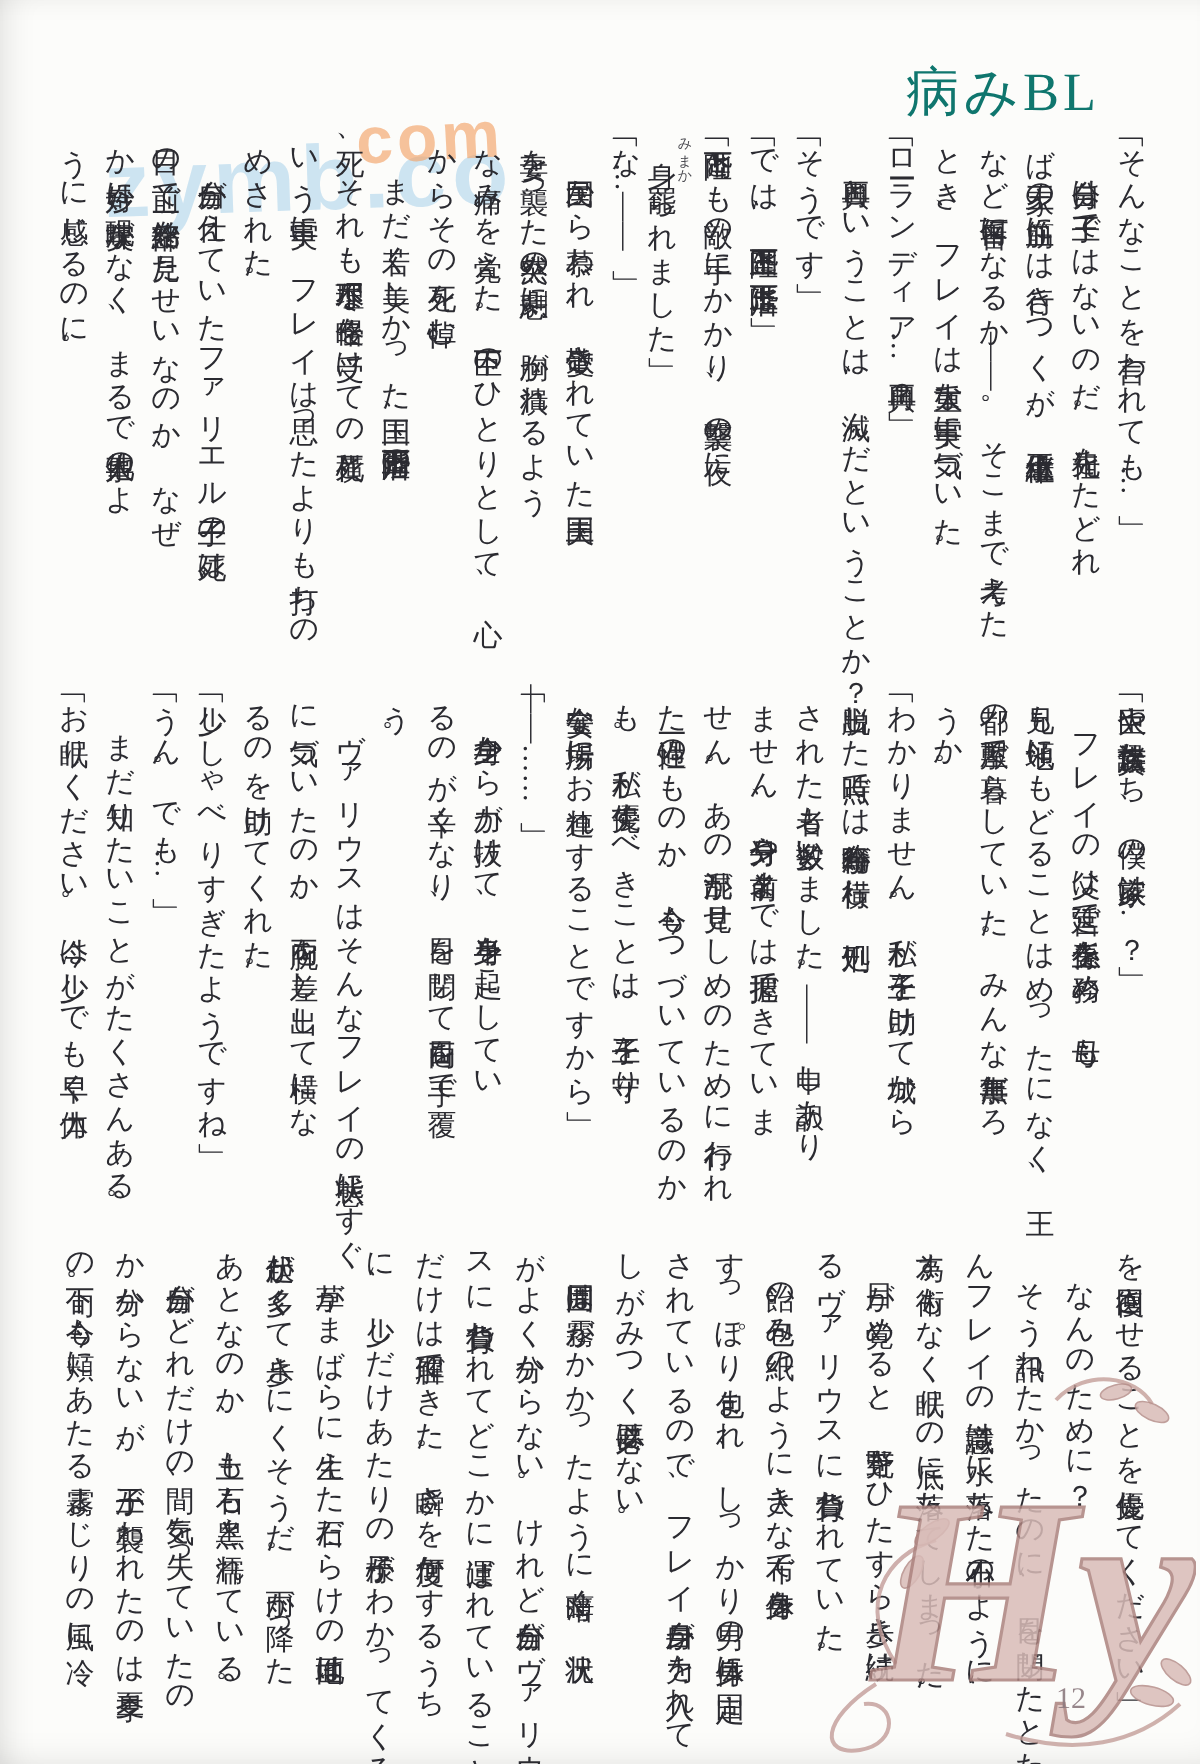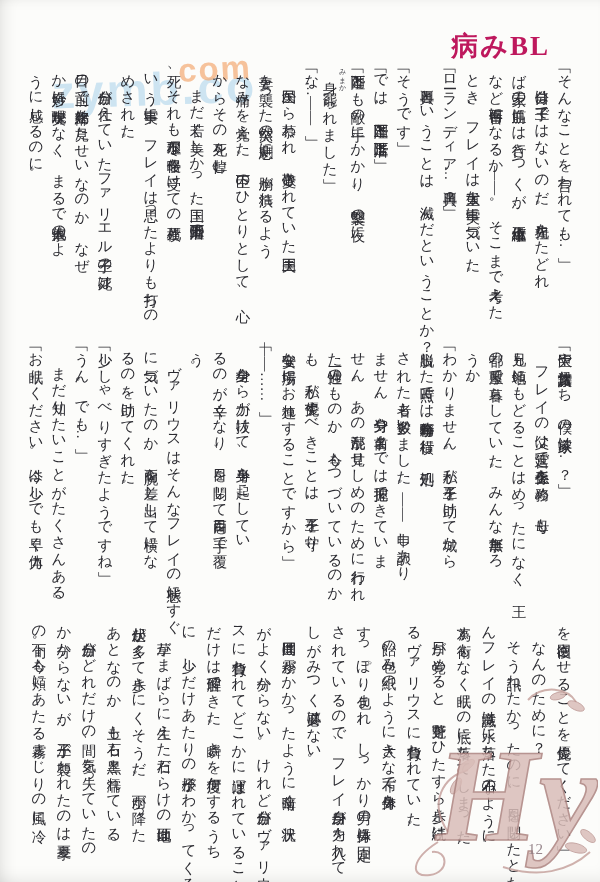--- a/index.html
+++ b/index.html
@@ -6,21 +6,21 @@
   .page{
     position:relative;width:600px;height:882px;background:#fcfcfa;
     font-family:"Liberation Serif","DejaVu Serif",serif;color:#2b2b31;
     overflow:hidden;
     box-shadow:inset 14px 0 18px -14px rgba(0,0,0,.14),
                inset 0 -14px 18px -14px rgba(0,0,0,.10),
                inset 0 14px 14px -14px rgba(0,0,0,.06);
   }
   .title{
     position:absolute;top:28px;right:50px;margin:0;z-index:2;
-    font-size:27px;font-weight:700;letter-spacing:2px;color:#be185d;
+    font-size:27px;font-weight:400;letter-spacing:2px;color:#0f766e;
   }
   .band{
     position:absolute;left:24px;width:552px;z-index:1;
     writing-mode:vertical-rl;text-orientation:mixed;
     font-size:14.5px;color:#2b2b31;
   }
   .band-1{top:64px;height:276px;}
   .band-2{top:342px;height:276px;}
   .band-3{top:616px;height:262px;}
   .col{width:23px;line-height:23px;white-space:nowrap;letter-spacing:.3px;}

